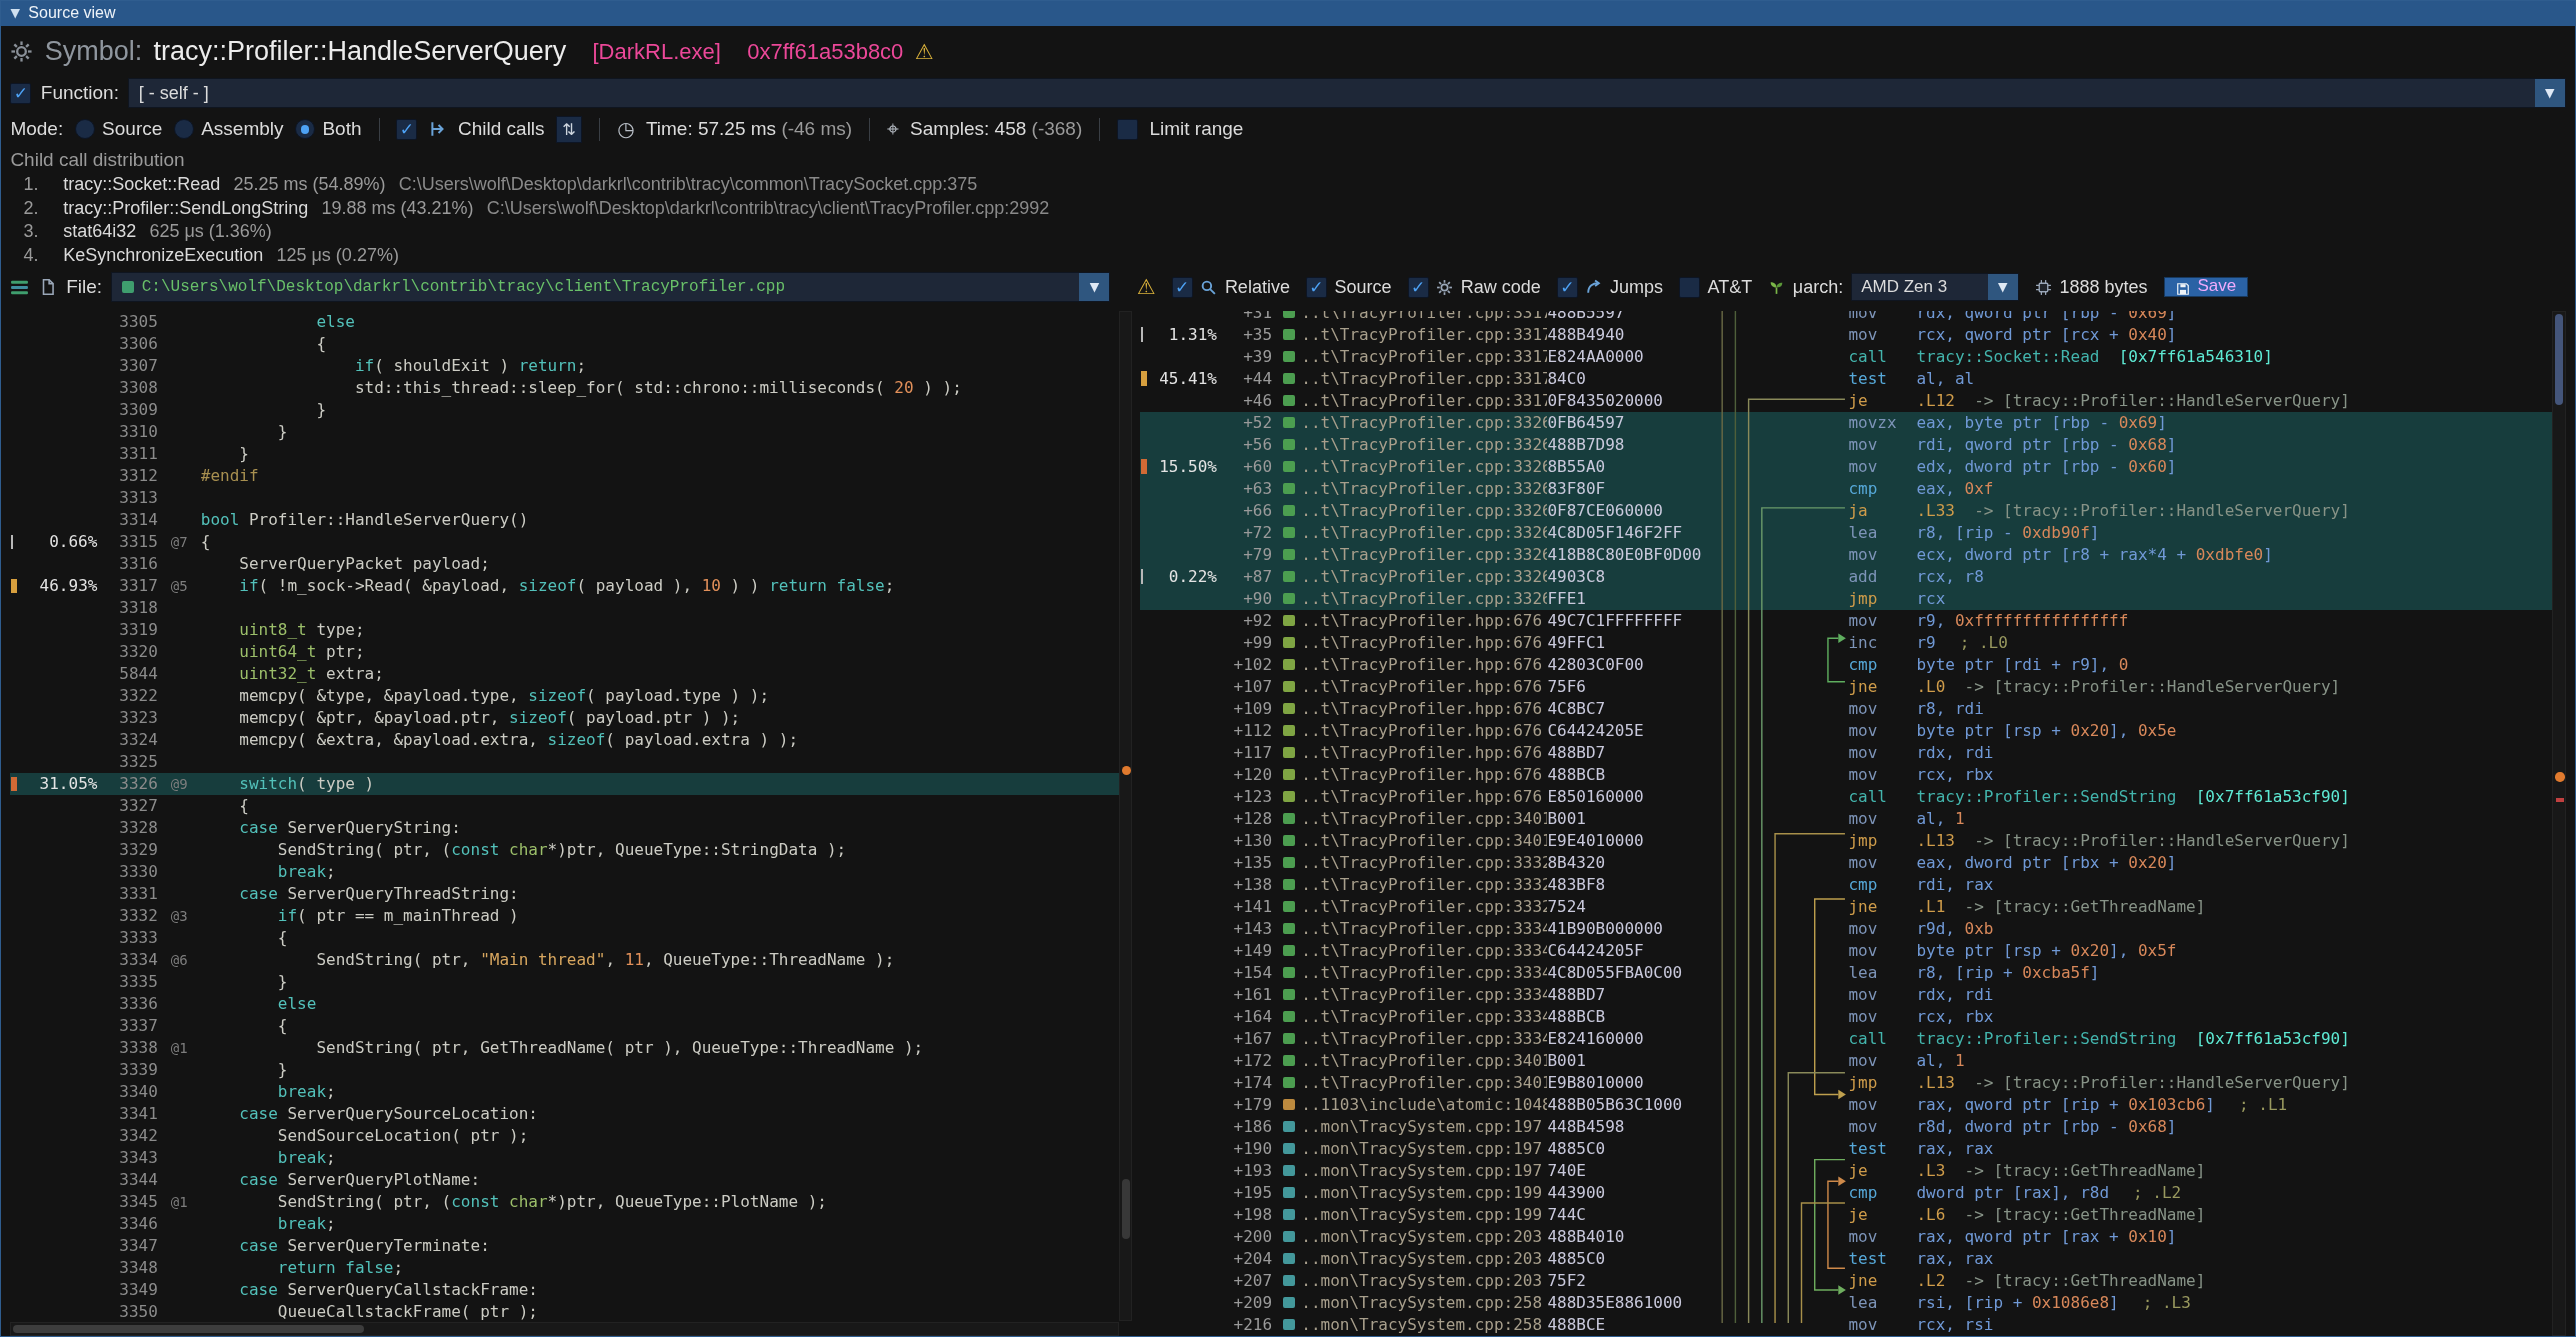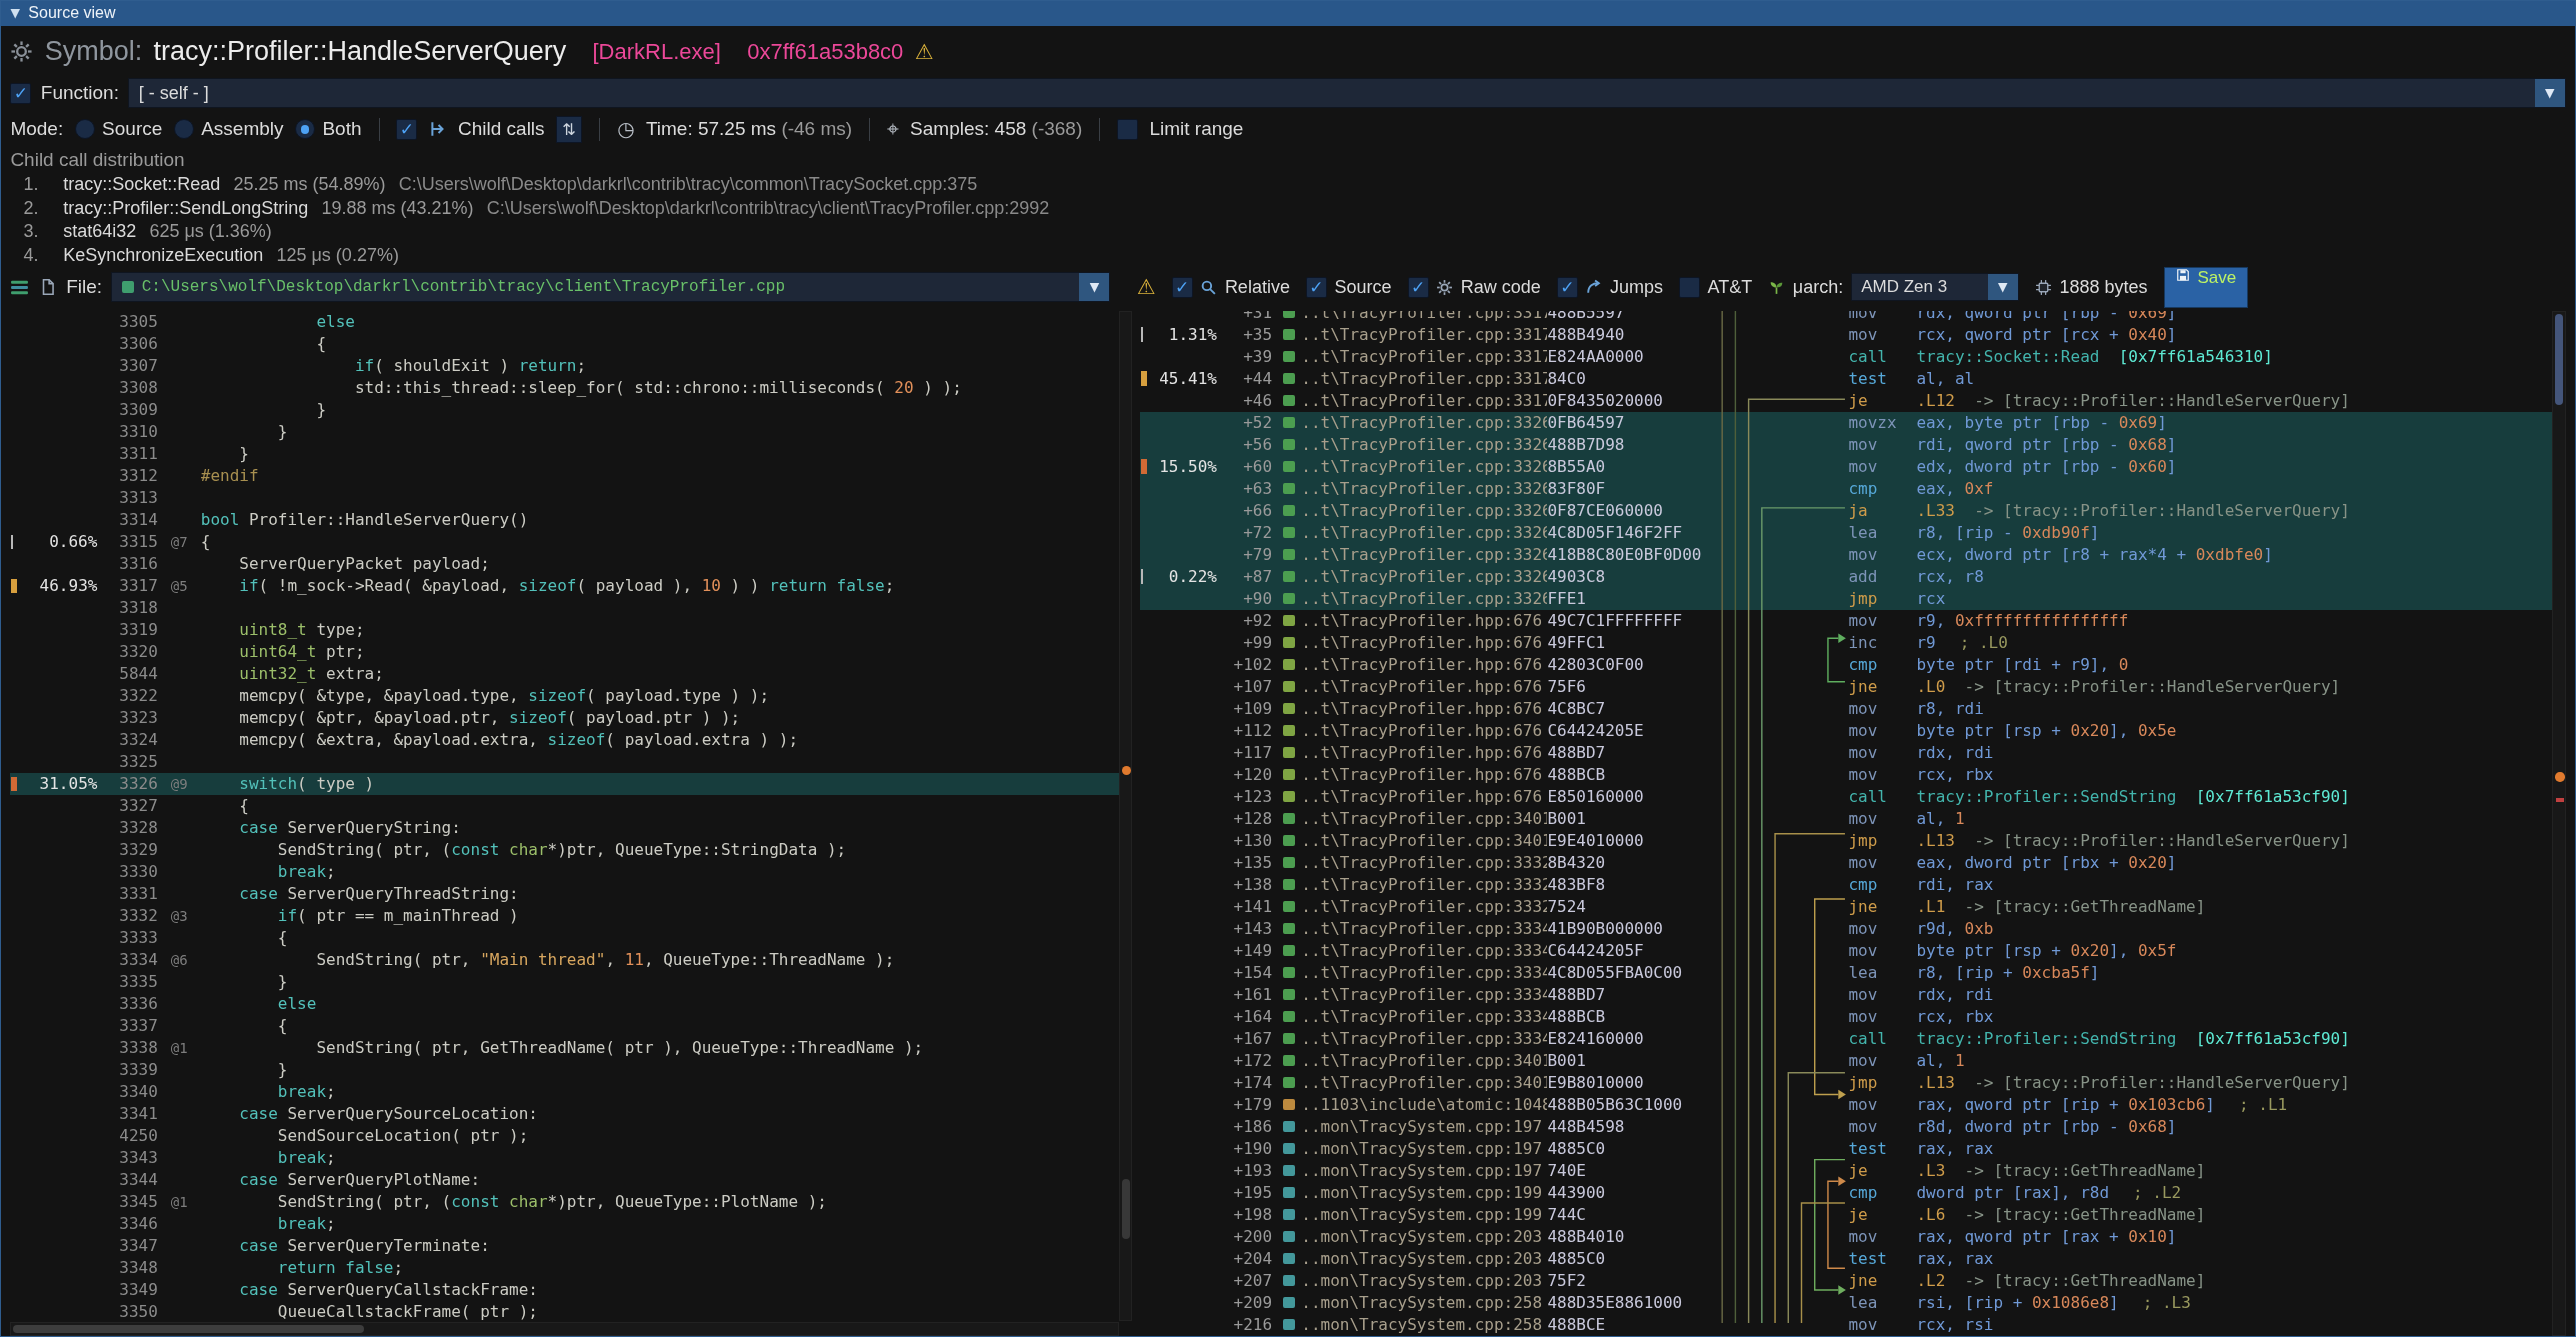--- a/index.html
+++ b/index.html
@@ -47,21 +47,21 @@
 
   
   .file-row{height:40px;gap:9.4px;font-size:19px;flex:0 0 auto}
   .file-combo{width:999px}
   .file-combo .ctext{color:#69c069;font-family:Liberation Mono, monospace;font-size:16px}
   .fsquare{width:12.3px;height:12.3px;background:#3f9e6e;border-radius:1.9px;flex:0 0 auto}
   .asm-toolbar{display:flex;align-items:center;gap:16px;margin-left:17px;font-size:18px}
   .tb-item{display:flex;align-items:center;gap:7.6px;white-space:nowrap}
   .uarch-combo{width:168px;height:28px}
   .uarch-combo .ctext{font-size:17px}
-  .save-btn{background:#2a62a5;border:0.9px solid #173least;border:0.9px solid #17395f;height:41px;display:flex;align-items:flex-start;gap:7.6px;padding:0 11.3px;font-size:17px;color:#bef264}
+  .save-btn{background:#2a62a5;border:0.9px solid #173least;border:0.9px solid #17395f;height:20px;display:flex;align-items:flex-end;gap:7.6px;padding:0 11.3px;font-size:17px;color:#f0abfc}
 
   
   .panes{flex:1;display:flex;min-height:0;margin-top:3.8px;position:relative}
   .src-pane{width:1122px;flex:0 0 auto;position:relative;overflow:hidden}
   .src-rows{position:absolute;inset:0 13.2px 15px 0;overflow:hidden}
   .asm-pane{flex:1;position:relative;overflow:hidden;margin-left:7.6px}
   .asm-rows{position:relative;margin-top:-9.4px}
   pre, .src-row,.asm-row{font-family:"DejaVu Sans Mono",monospace}
   .src-row,.asm-row{display:flex;height:22px;line-height:22px;font-size:16px;white-space:pre}
   .src-row.hl,.asm-row.hl{background:#173d3d}
@@ -353,21 +353,21 @@
             <div class="src-row"><span class="lbarslot"></span><span class="lpct"></span><span class="lnum">3332</span><span class="lmark">@3</span><span class="lcode">        <span class="tk-k">if</span><span class="tk-p">( ptr == m_mainThread )</span></span></div>
             <div class="src-row"><span class="lbarslot"></span><span class="lpct"></span><span class="lnum">3333</span><span class="lmark"></span><span class="lcode">        <span class="tk-p">{</span></span></div>
             <div class="src-row"><span class="lbarslot"></span><span class="lpct"></span><span class="lnum">3334</span><span class="lmark">@6</span><span class="lcode">            <span class="tk-p">SendString( ptr, </span><span class="tk-s">"Main thread"</span><span class="tk-p">, </span><span class="tk-n">11</span><span class="tk-p">, QueueType::ThreadName );</span></span></div>
             <div class="src-row"><span class="lbarslot"></span><span class="lpct"></span><span class="lnum">3335</span><span class="lmark"></span><span class="lcode">        <span class="tk-p">}</span></span></div>
             <div class="src-row"><span class="lbarslot"></span><span class="lpct"></span><span class="lnum">3336</span><span class="lmark"></span><span class="lcode">        <span class="tk-k">else</span></span></div>
             <div class="src-row"><span class="lbarslot"></span><span class="lpct"></span><span class="lnum">3337</span><span class="lmark"></span><span class="lcode">        <span class="tk-p">{</span></span></div>
             <div class="src-row"><span class="lbarslot"></span><span class="lpct"></span><span class="lnum">3338</span><span class="lmark">@1</span><span class="lcode">            <span class="tk-p">SendString( ptr, GetThreadName( ptr ), QueueType::ThreadName );</span></span></div>
             <div class="src-row"><span class="lbarslot"></span><span class="lpct"></span><span class="lnum">3339</span><span class="lmark"></span><span class="lcode">        <span class="tk-p">}</span></span></div>
             <div class="src-row"><span class="lbarslot"></span><span class="lpct"></span><span class="lnum">3340</span><span class="lmark"></span><span class="lcode">        <span class="tk-k">break</span><span class="tk-p">;</span></span></div>
             <div class="src-row"><span class="lbarslot"></span><span class="lpct"></span><span class="lnum">3341</span><span class="lmark"></span><span class="lcode">    <span class="tk-k">case</span><span class="tk-p"> ServerQuerySourceLocation:</span></span></div>
-            <div class="src-row"><span class="lbarslot"></span><span class="lpct"></span><span class="lnum">4250</span><span class="lmark"></span><span class="lcode">        <span class="tk-p">SendSourceLocation( ptr );</span></span></div>
+            <div class="src-row"><span class="lbarslot"></span><span class="lpct"></span><span class="lnum">3342</span><span class="lmark"></span><span class="lcode">        <span class="tk-p">SendSourceLocation( ptr );</span></span></div>
             <div class="src-row"><span class="lbarslot"></span><span class="lpct"></span><span class="lnum">3343</span><span class="lmark"></span><span class="lcode">        <span class="tk-k">break</span><span class="tk-p">;</span></span></div>
             <div class="src-row"><span class="lbarslot"></span><span class="lpct"></span><span class="lnum">3344</span><span class="lmark"></span><span class="lcode">    <span class="tk-k">case</span><span class="tk-p"> ServerQueryPlotName:</span></span></div>
             <div class="src-row"><span class="lbarslot"></span><span class="lpct"></span><span class="lnum">3345</span><span class="lmark">@1</span><span class="lcode">        <span class="tk-p">SendString( ptr, (</span><span class="tk-k">const</span><span class="tk-p"> </span><span class="tk-t">char</span><span class="tk-p">*)ptr, QueueType::PlotName );</span></span></div>
             <div class="src-row"><span class="lbarslot"></span><span class="lpct"></span><span class="lnum">3346</span><span class="lmark"></span><span class="lcode">        <span class="tk-k">break</span><span class="tk-p">;</span></span></div>
             <div class="src-row"><span class="lbarslot"></span><span class="lpct"></span><span class="lnum">3347</span><span class="lmark"></span><span class="lcode">    <span class="tk-k">case</span><span class="tk-p"> ServerQueryTerminate:</span></span></div>
             <div class="src-row"><span class="lbarslot"></span><span class="lpct"></span><span class="lnum">3348</span><span class="lmark"></span><span class="lcode">        <span class="tk-k">return</span><span class="tk-p"> </span><span class="tk-k">false</span><span class="tk-p">;</span></span></div>
             <div class="src-row"><span class="lbarslot"></span><span class="lpct"></span><span class="lnum">3349</span><span class="lmark"></span><span class="lcode">    <span class="tk-k">case</span><span class="tk-p"> ServerQueryCallstackFrame:</span></span></div>
             <div class="src-row"><span class="lbarslot"></span><span class="lpct"></span><span class="lnum">3350</span><span class="lmark"></span><span class="lcode">        <span class="tk-p">QueueCallstackFrame( ptr );</span></span></div>
           </div>
         <div class="src-vscroll">

